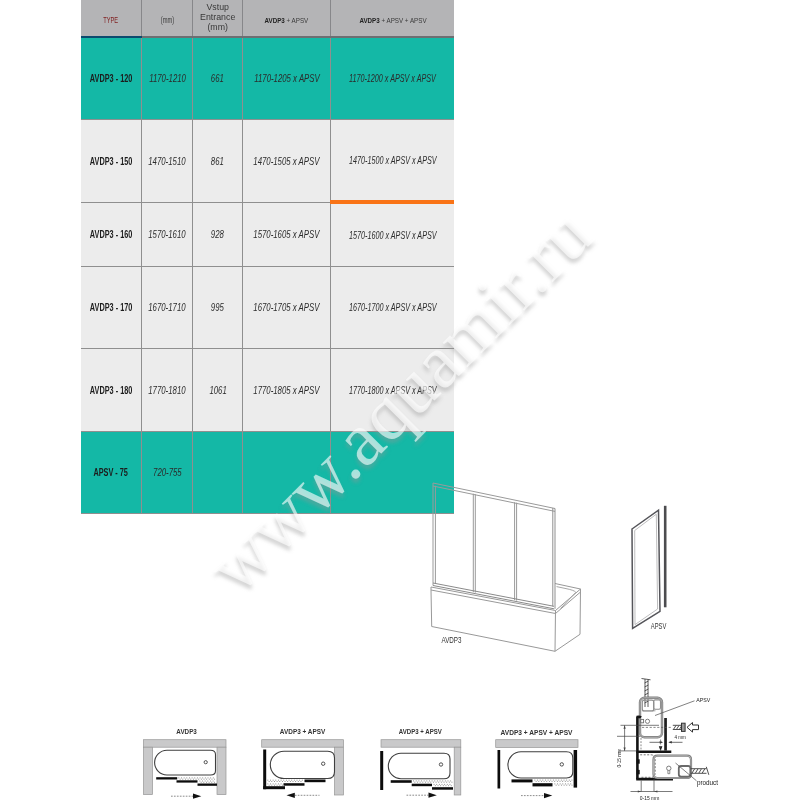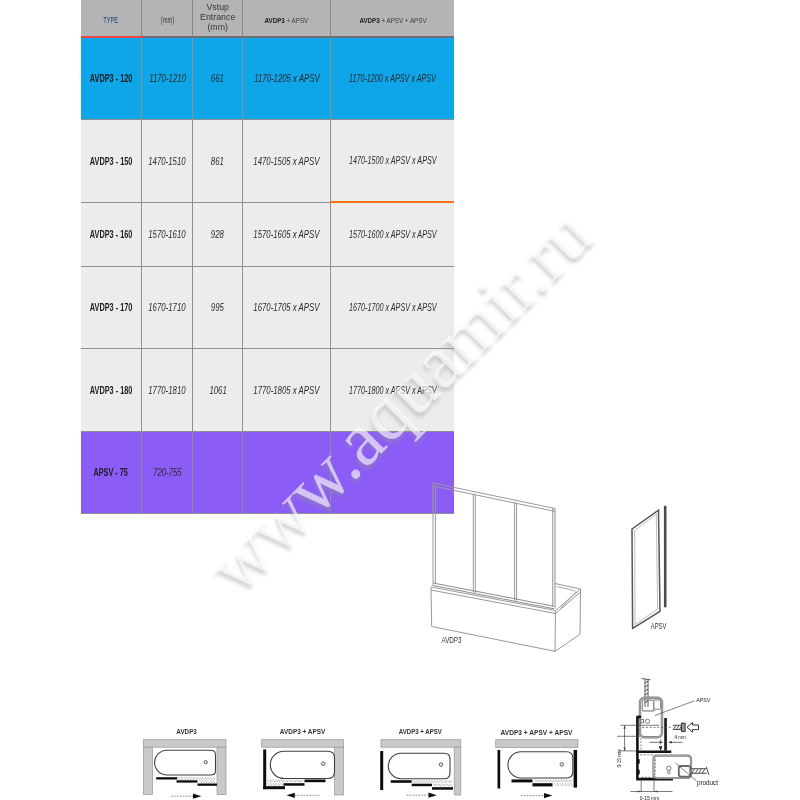--- a/index.html
+++ b/index.html
@@ -24,41 +24,41 @@
 <colgroup>
         <col style="width:60.5px">
         <col style="width:51px">
         <col style="width:50px">
         <col style="width:72px">
         <col style="width:87px">
       </colgroup>
 
 <tbody>
         <tr style="height:37.2px;background:#b4b4b6;">
-<th style="border-right:1px solid #87878a;border-bottom:2px solid #ef4444;font-weight:normal;color:#0c4a6e;"><span class="h1">TYPE</span></th>
+<th style="border-right:1px solid #87878a;border-bottom:2px solid #0c4a6e;font-weight:normal;color:#7f1d1d;"><span class="h1">TYPE</span></th>
 <th style="border-right:1px solid #87878a;border-bottom:2px solid #6e6e72;font-weight:normal;color:#383838;"><span class="h1">(mm)</span></th>
 <th style="border-right:1px solid #87878a;border-bottom:2px solid #6e6e72;font-size:8.8px;font-weight:normal;color:#383838;line-height:9.9px;">Vstup<br>Entrance<br>(mm)</th>
 <th style="border-right:1px solid #87878a;border-bottom:2px solid #6e6e72;font-weight:normal;color:#3a3a3a;"><span class="h3"><b style="color:#222;">AVDP3</b> + APSV</span></th>
 <th style="border-bottom:2px solid #6e6e72;font-weight:normal;color:#3a3a3a;"><span class="h3"><b style="color:#222;">AVDP3</b> + APSV + APSV</span></th>
 </tr>
 
-<tr style="height:82.56px;background:#0ea5e9;">
+<tr style="height:82.56px;background:#14b8a6;">
 <td class="c1" style="border:1px solid #8f8f8f;border-top:none;border-left:none;"><span class="t1">AVDP3 - 120</span></td>
 <td class="sm" style="border:1px solid #8f8f8f;border-top:none;border-left:none;"><span class="t2">1170-1210</span></td>
 <td class="sm" style="border:1px solid #8f8f8f;border-top:none;border-left:none;"><span class="t2">661</span></td>
 <td class="sm" style="border:1px solid #8f8f8f;border-top:none;border-left:none;"><span class="t2">1170-1205 x APSV</span></td>
 <td class="sm" style="border-bottom:1px solid #8f8f8f;"><span class="t3">1170-1200 x APSV x APSV</span></td>
 </tr>
 
 <tr style="height:82.56px;background:#ececec;">
 <td class="c1" style="border:1px solid #8f8f8f;border-top:none;border-left:none;"><span class="t1">AVDP3 - 150</span></td>
 <td class="sm" style="border:1px solid #8f8f8f;border-top:none;border-left:none;"><span class="t2">1470-1510</span></td>
 <td class="sm" style="border:1px solid #8f8f8f;border-top:none;border-left:none;"><span class="t2">861</span></td>
 <td class="sm" style="border:1px solid #8f8f8f;border-top:none;border-left:none;"><span class="t2">1470-1505 x APSV</span></td>
-<td class="sm" style="border-bottom:2px solid #f97316;"><span class="t3">1470-1500 x APSV x APSV</span></td>
+<td class="sm" style="border-bottom:4px solid #f97316;"><span class="t3">1470-1500 x APSV x APSV</span></td>
 </tr>
 
 <tr style="height:64px;background:#ececec;">
 <td class="c1" style="border:1px solid #8f8f8f;border-top:none;border-left:none;"><span class="t1">AVDP3 - 160</span></td>
 <td class="sm" style="border:1px solid #8f8f8f;border-top:none;border-left:none;"><span class="t2">1570-1610</span></td>
 <td class="sm" style="border:1px solid #8f8f8f;border-top:none;border-left:none;"><span class="t2">928</span></td>
 <td class="sm" style="border:1px solid #8f8f8f;border-top:none;border-left:none;"><span class="t2">1570-1605 x APSV</span></td>
 <td class="sm" style="border-bottom:1px solid #8f8f8f;"><span class="t3">1570-1600 x APSV x APSV</span></td>
 </tr>
 
@@ -72,21 +72,21 @@
 
 <tr style="height:82.56px;background:#ececec;">
 <td class="c1" style="border:1px solid #8f8f8f;border-top:none;border-left:none;"><span class="t1">AVDP3 - 180</span></td>
 <td class="sm" style="border:1px solid #8f8f8f;border-top:none;border-left:none;"><span class="t2">1770-1810</span></td>
 <td class="sm" style="border:1px solid #8f8f8f;border-top:none;border-left:none;"><span class="t2">1061</span></td>
 <td class="sm" style="border:1px solid #8f8f8f;border-top:none;border-left:none;"><span class="t2">1770-1805 x APSV</span></td>
 <td class="sm" style="border-bottom:1px solid #8f8f8f;"><span class="t3">1770-1800 x APSV x APSV</span></td>
 </tr>
 
 
-<tr style="height:82.56px;background:#8b5cf6;">
+<tr style="height:82.56px;background:#14b8a6;">
 <td class="c1" style="border:1px solid #8f8f8f;border-top:none;border-left:none;"><span class="t1">APSV - 75</span></td>
 <td class="sm" style="border:1px solid #8f8f8f;border-top:none;border-left:none;"><span class="t2">720-755</span></td>
 <td class="sm" style="border:1px solid #8f8f8f;border-top:none;border-left:none;"></td>
 <td class="sm" style="border:1px solid #8f8f8f;border-top:none;border-left:none;"></td>
 <td class="sm" style="border-bottom:1px solid #8f8f8f;"></td>
 </tr>
 
 </tbody>
     </table>
 </div>

